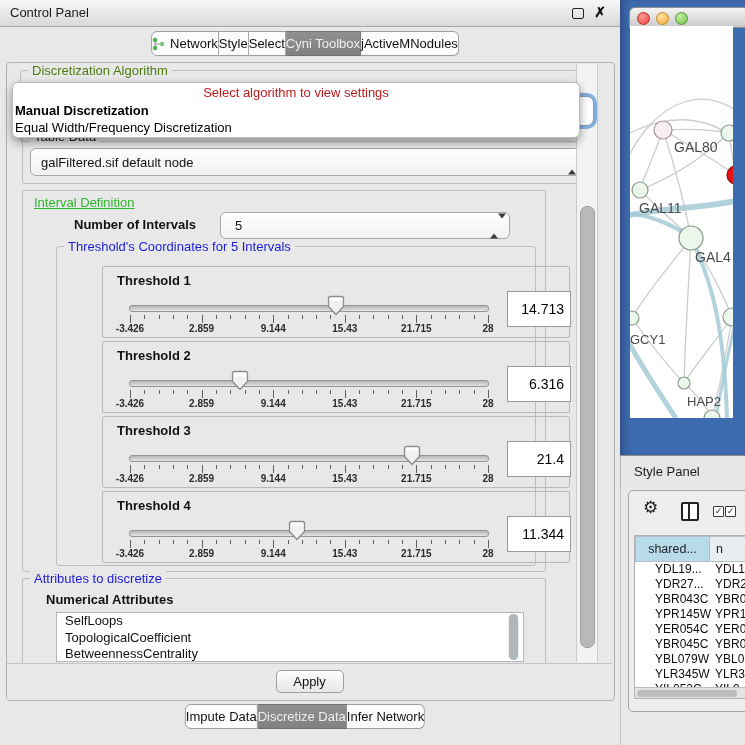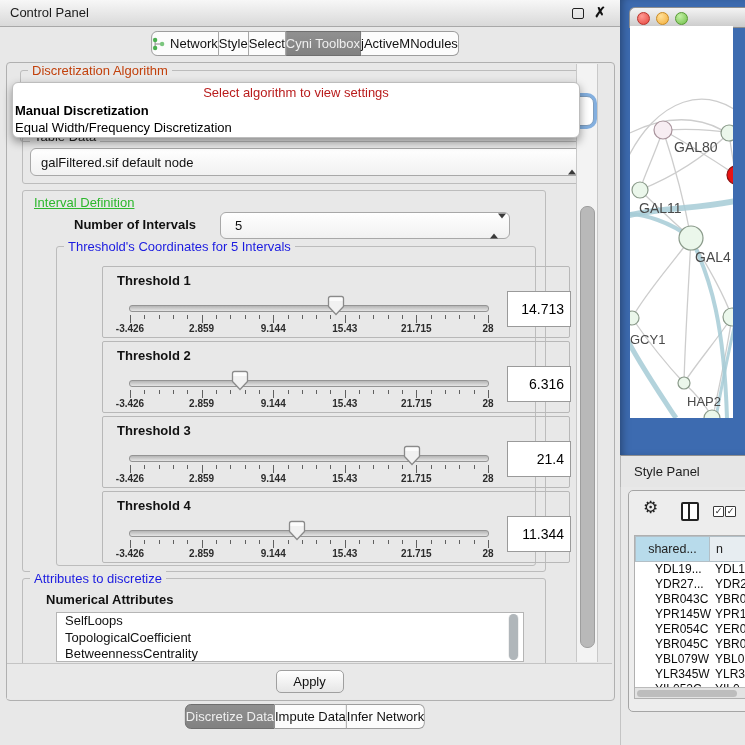--- a/index.html
+++ b/index.html
@@ -145,21 +145,21 @@
         <span>Cyni Toolbox</span>
       </div>
     <div class="seg">
         <span>jActiveMNodules</span>
       </div>
   </div>
 
   <div id="frame" class="abs"></div>
 
   <div class="group" style="left:20px;top:70px;width:574px;height:70px;"></div>
-  <div class="legend" style="left:28px;top:63px;color:#c2410c;">Discretization Algorithm</div>
+  <div class="legend" style="left:28px;top:63px;color:#4d7c0f;">Discretization Algorithm</div>
   <div id="combo-focus" class="abs"></div>
 
   <div id="algo-popup" class="abs">
     <div class="ph">Select algorithm to view settings</div>
     <div class="opt bold">Manual Discretization</div>
     <div class="opt">Equal Width/Frequency Discretization</div>
   </div>
 
   <div class="group" style="left:22px;top:136px;width:570px;height:46px;"></div>
   <div class="legend" style="left:30px;top:129px;color:#222;z-index:6;">Table Data</div>
@@ -359,25 +359,25 @@
 
   <div id="apply-bar" class="abs">
     <div id="apply-btn">Apply</div>
   </div>
 
   <div id="main-scroll" class="abs">
       <div class="thumbv"></div>
     </div>
 
   <div id="bottom-tabs" class="abs segbar">
+    <div class="seg">
+        <span>Impute Data</span>
+      </div>
     <div class="seg sel">
         <span>Discretize Data</span>
-      </div>
-    <div class="seg">
-        <span>Impute Data</span>
       </div>
     <div class="seg">
         <span>Infer Network</span>
       </div>
   </div>
 </div>
 
 <div id="blue-area" class="abs"></div>
 
 <div id="net-titlebar" class="abs">

